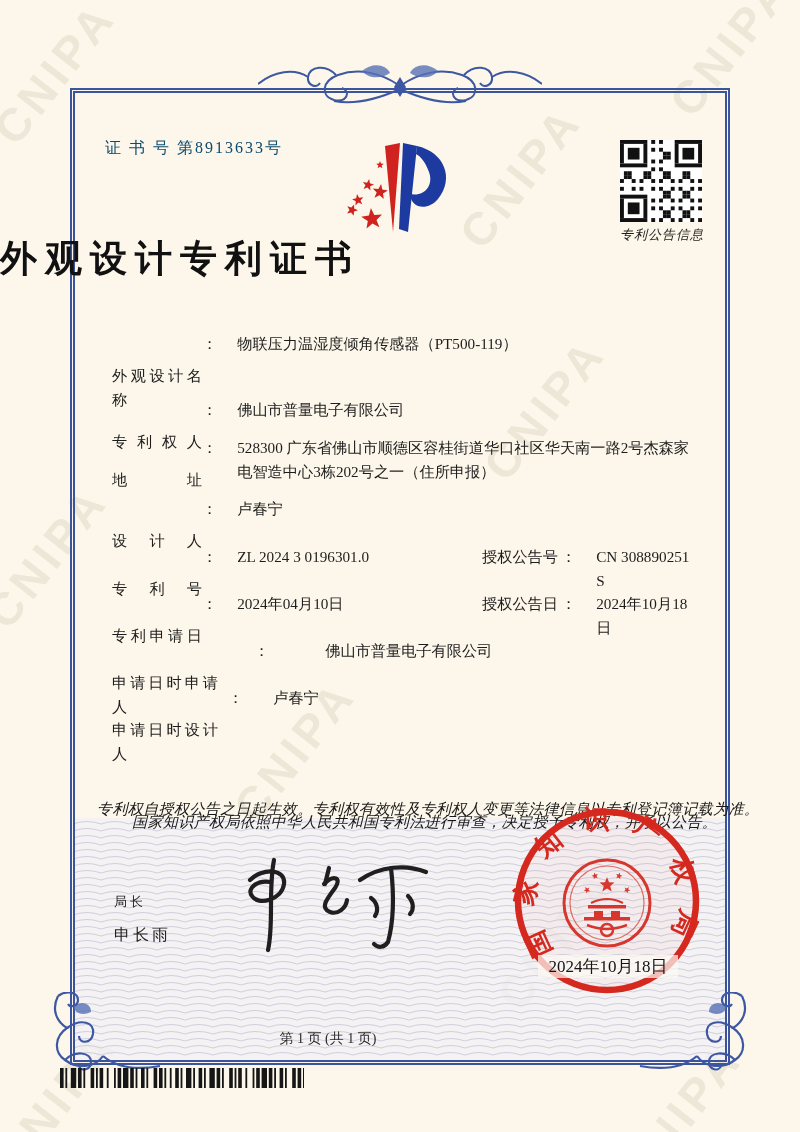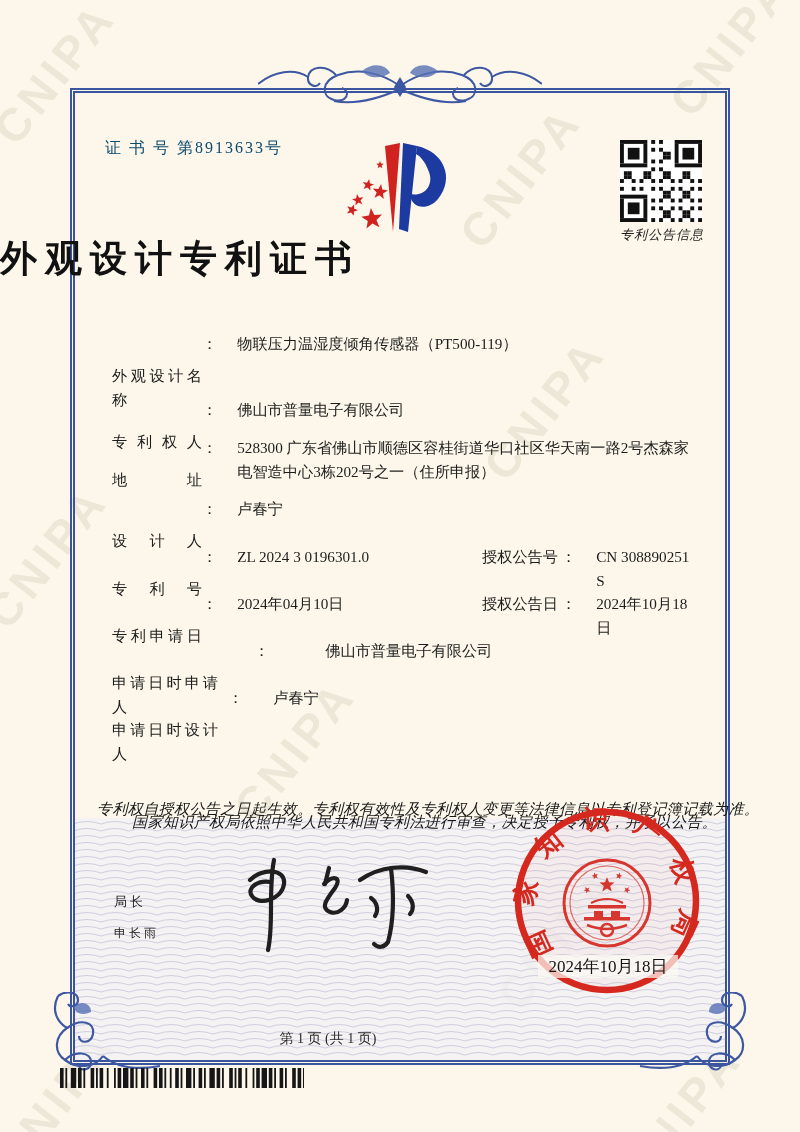--- a/index.html
+++ b/index.html
@@ -39,21 +39,21 @@
   .flabel2 { flex:0 0 79px;margin-left:34px; }
 
   .statement { position:absolute; font-size:15px; font-style:italic; color:#161616;
                white-space:nowrap; letter-spacing:0.4px; }
 
   .waves { position:absolute; left:73px; top:818px; }
 
   .signer-title { position:absolute; left:114px; top:893px; font-family:Liberation Sans, sans-serif;
                   font-size:13px; color:#222; letter-spacing:3px; }
   .signer-name  { position:absolute; left:114px; top:925px; font-family:"Liberation Sans","DejaVu Sans",sans-serif;
-                  font-size:12px; color:#222; letter-spacing:3px; }
+                  font-size:16px; color:#222; letter-spacing:3px; }
   .signature { position:absolute; left:228px; top:850px; }
 
   .seal { position:absolute; left:508px; top:802px; }
   .seal-date { position:absolute; left:538px; top:955px; width:140px; text-align:center;
                font-size:17px; color:#141414; background:rgba(252,249,243,0.72); }
 
   .footer-page { position:absolute; left:0; top:1030px; width:656px; text-align:center;
                  font-size:14px; color:#2a2a2a; }
 
   .barcode { position:absolute; left:60px; top:1068px; }

